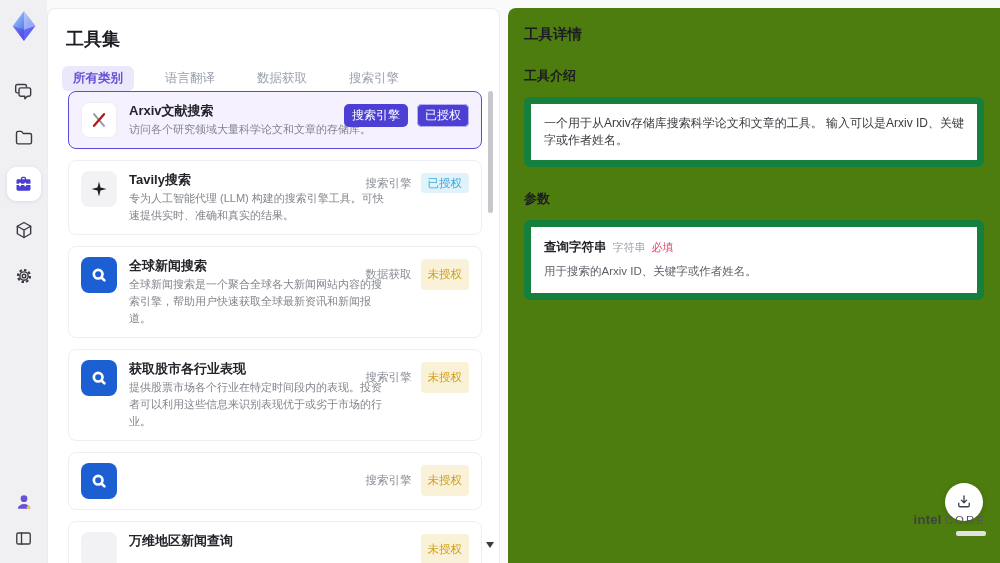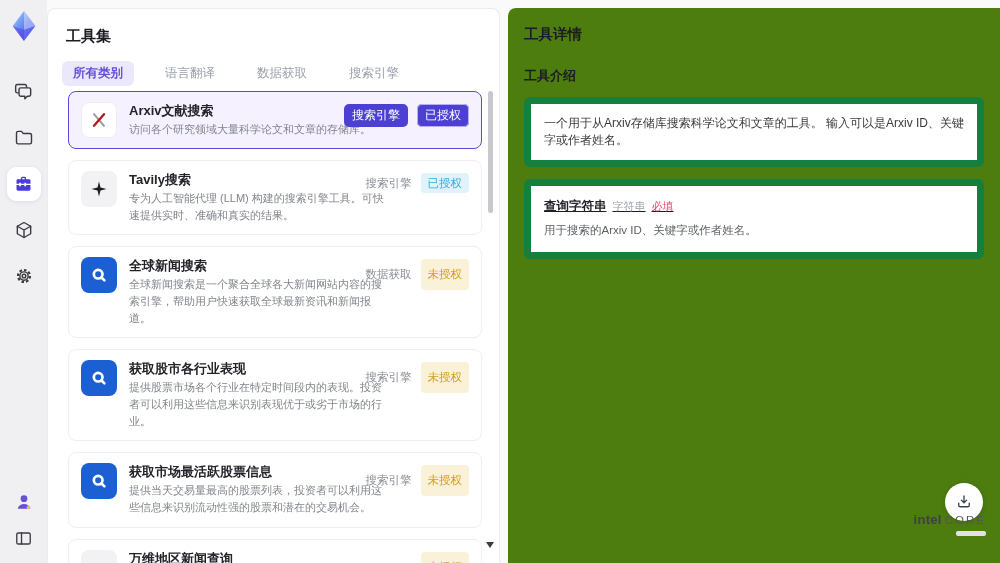--- a/index.html
+++ b/index.html
@@ -13,21 +13,21 @@
   .rail-nav { margin-top:38px; display:flex; flex-direction:column; gap:24px; align-items:center; }
   .slot { width:22px; height:22px; display:flex; align-items:center; justify-content:center; cursor:pointer; }
   .slot.active { width:34px; height:34px; margin:-6px 0; background:#fff; border-radius:9px;
     box-shadow:0 1px 4px rgba(80,60,200,.12); }
   .rail-bottom { margin-top:auto; display:flex; flex-direction:column; gap:14px; align-items:center; margin-bottom:14px; }
   .icon-stroke { stroke:#3a3a42; fill:none; stroke-width:1.7; stroke-linecap:round; stroke-linejoin:round; }
 
   
   .list-panel { position:absolute; left:47px; top:8px; width:453px; bottom:0; background:#fff;
     border:1px solid #ececf0; border-bottom:none; border-radius:8px 8px 0 0; }
-  .panel-title { padding:18px 0 0 18px; font-size:15px; font-weight:700; }
+  .panel-title { padding:18px 0 0 18px; font-size:18px; font-weight:700; }
   .tabs { display:flex; gap:20px; margin:15px 0 0 14px; }
   .tab { font-size:12.5px; color:#9aa0aa; padding:4px 11px; border-radius:6px; cursor:pointer; white-space:nowrap; }
   .tab.active { background:#ece8fb; color:#6750d8; font-weight:600; }
 
   .cards { position:absolute; top:82px; left:20px; right:17px; bottom:0; overflow:hidden;
     display:flex; flex-direction:column; gap:11px; }
   .card { position:relative; display:flex; gap:12px; padding:10px 12px; border:1px solid #efeff3;
     border-radius:8px; background:#fff; flex-shrink:0; cursor:pointer; }
   .card.selected { background:#f5f1fe; border:1.5px solid #5b4ad8; }
   .tool-icon { width:36px; height:36px; border-radius:8px; flex-shrink:0;
@@ -51,21 +51,21 @@
     border-left:4px solid transparent; border-right:4px solid transparent; border-top:6px solid #3a3a40; }
 
   
   .detail-panel { position:absolute; left:508px; top:8px; right:0; bottom:0; background:#4d7c0f;
     border-radius:8px 0 0 0; padding:17px 16px 0 16px; }
   .detail-title { font-size:14.5px; font-weight:700; }
   .section-heading { font-size:13px; font-weight:700; margin-top:23px; }
   .white-box { background:#fff; border:7px solid #15803d; border-radius:6px; margin-top:12px; }
   .intro-box { padding:11px 13px; font-size:12px; color:#3a3a40; }
   .param-box { padding:12px 13px 14px 13px; }
-  .param-line { display:flex; align-items:baseline; gap:6px;text-decoration:underline; }
+  .param-line { display:flex; align-items:baseline; gap:6px; }
   .param-name { font-size:12.5px; font-weight:700; color:#23232a; }
   .param-type { font-size:11px; color:#9ba0a8; }
   .param-req  { font-size:11px; color:#e5486c; }
   .param-desc { font-size:11.5px; color:#5c5f66; margin-top:8px; }
 
   
   .download-fab { position:absolute; right:17px; bottom:42px; width:38px; height:38px; border-radius:50%;
     background:#fff; box-shadow:0 1px 6px rgba(0,0,0,.14); display:flex; align-items:center;
     justify-content:center; cursor:pointer; z-index:6; }
   .intel-logo { position:absolute; right:14px; bottom:27px; text-align:right; z-index:6; }
@@ -221,24 +221,20 @@
       </div>
     </div>
 
     <div class="card">
       <div class="tool-icon ti-blue">
         <svg width="20" height="20" viewBox="0 0 24 24">
           <circle cx="11" cy="11" r="5.2" fill="none" stroke="#fff" stroke-width="3.2"></circle>
           <path d="M15 15 L18.5 18.5" stroke="#fff" stroke-width="3.2" stroke-linecap="round"></path>
         </svg>
       </div>
-      <div class="card-text">
-        <div class="tool-name">获取市场最活跃股票信息</div>
-        <div class="tool-desc">提供当天交易量最高的股票列表，投资者可以利用这些信息来识别流动性强的股票和潜在的交易机会。</div>
-      </div>
       <div class="card-badges">
         <span class="cat-label">搜索引擎</span>
         <span class="badge-unauth">未授权</span>
       </div>
     </div>
 
     <div class="card">
       <div class="tool-icon ti-gray">
         
       </div>
@@ -257,20 +253,21 @@
   <div class="scroll-thumb"></div>
   <div class="scroll-arrow"></div>
 </div>
 
 <div class="detail-panel">
   <div class="detail-title">工具详情</div>
 
   <div class="section-heading">工具介绍</div>
   <div class="white-box intro-box">一个用于从Arxiv存储库搜索科学论文和文章的工具。 输入可以是Arxiv ID、关键字或作者姓名。</div>
 
+  <div class="section-heading">参数</div>
   <div class="white-box param-box">
     <div class="param-line">
       <span class="param-name">查询字符串</span>
       <span class="param-type">字符串</span>
       <span class="param-req">必填</span>
     </div>
     <div class="param-desc">用于搜索的Arxiv ID、关键字或作者姓名。</div>
   </div>
 </div>
 

